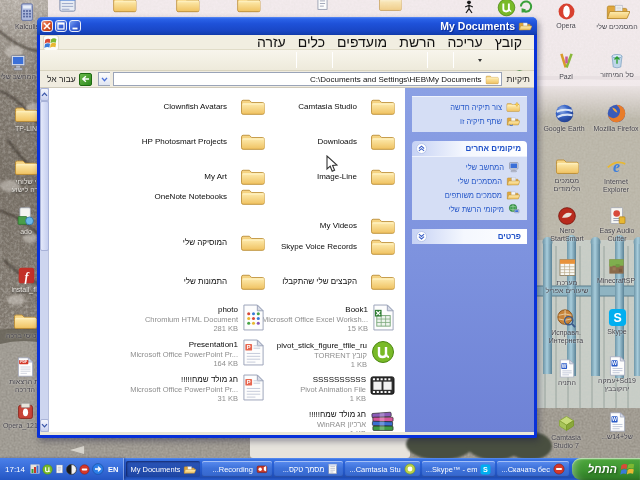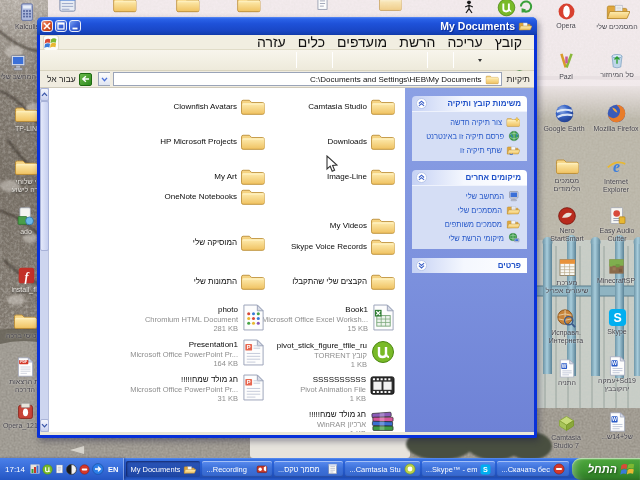--- a/index.html
+++ b/index.html
@@ -39,21 +39,21 @@
   #gobtn{display:flex;flex-direction:row-reverse;align-items:center;gap:3px;font-size:8.5px;color:#222;padding:0 3px;flex:0 0 auto;}
   #content{position:absolute;left:0;top:71px;width:494px;height:344px;display:flex;}
 
   
   #vscroll{width:9px;height:100%;background:#cdd5ef;position:relative;flex:0 0 auto;border-right:1px solid #b8c0dd;}
   .sbtn{position:absolute;left:0;width:9px;height:13px;background:linear-gradient(180deg,#f4f6fd,#c9d1ef);border:1px solid #aab4d8;border-radius:2px;display:flex;align-items:center;justify-content:center;}
   #sthumb{position:absolute;left:0;top:13px;width:9px;height:150px;background:linear-gradient(90deg,#e3e8fa,#c6cfef);border:1px solid #a8b2d8;border-radius:2px;}
 
   
   #list{position:relative;flex:1;background:#fff;overflow:hidden;}
-  .tile{position:absolute;display:flex;align-items:center;gap:3px;}
+  .tile{position:absolute;display:flex;align-items:center;gap:13px;}
   .tile .tlabel{font-size:8px;color:#0a0a0a;white-space:nowrap;}
   .tile.tr{right:10px;}
   .tile.tl{right:140px;}
   .ftile{position:absolute;display:flex;align-items:flex-start;gap:4px;}
   .ftile.tr{right:10px;}
   .ftile.tl{right:140px;}
   .ftxt{display:flex;flex-direction:column;align-items:flex-end;padding-top:1px;}
   .fname{font-size:8px;color:#0a0a0a;line-height:9.5px;white-space:nowrap;}
   .ftype,.fsize{font-size:7.5px;color:#8e8e8e;line-height:9.5px;white-space:nowrap;}
   .ltr{direction:ltr;}
@@ -70,21 +70,21 @@
 
   
   #taskbar{position:absolute;left:0;top:458px;width:640px;height:22px;z-index:30;
     background:linear-gradient(180deg,#5e90f2 0%,#3a74e4 6%,#2a62d8 22%,#2458c8 60%,#1e4cb4 88%,#2a5ecc 100%);
     display:flex;align-items:stretch;}
   #tray{display:flex;align-items:center;gap:2px;padding:0 3px 0 5px;background:linear-gradient(180deg,#4a80ea,#2456c4);border-right:1px solid rgba(255,255,255,.35);box-shadow:1px 0 2px rgba(10,20,80,.4);}
   #clock{color:#fff;font-size:8px;margin-right:3px;}
   .tbarbtns{flex:1;display:flex;align-items:center;gap:2px;padding:2px 2px;}
   .taskbtn{height:16px;flex:1;border-radius:2px;display:flex;flex-direction:row-reverse;align-items:center;gap:3px;padding:0 4px;
     background:linear-gradient(180deg,#5a8cf0,#3e72da 45%,#3566cc);box-shadow:inset 0 1px 0 rgba(255,255,255,.45), inset 0 -1px 1px rgba(0,0,40,.25);}
-  .taskbtn .tblabel{color:#fff;font-size:7.5px;white-space:nowrap;overflow:hidden;flex:1;text-align:left;direction:ltr;}
+  .taskbtn .tblabel{color:#fff;font-size:7.5px;white-space:nowrap;overflow:hidden;flex:1;text-align:right;direction:ltr;}
   .taskbtn.active{background:linear-gradient(180deg,#2a55b8,#1e46a4);box-shadow:inset 1px 1px 2px rgba(0,0,40,.5);}
   #startbtn{width:68px;display:flex;flex-direction:row-reverse;align-items:center;gap:3px;padding:0 4px 0 10px;border-radius:9px 0 0 9px;margin-left:1px;
     background:linear-gradient(180deg,#7ec26e 0%,#4aa33a 12%,#3d9431 55%,#2f7d26 90%,#266c1e 100%);box-shadow:inset 0 1px 1px rgba(255,255,255,.5), inset 8px 0 8px -6px rgba(255,255,255,.4);}
   #startlabel{color:#fff;font-weight:bold;font-style:italic;font-size:11px;text-shadow:1px 1px 2px #1d4c14;}
 
   .cursor{z-index:40;}
 </style>
 </head>
 <body>
 
@@ -940,21 +940,21 @@
               <use href="#i-folder"></use>
             </svg>
           </div>
       <div class="tile tr" style="top:43px">
             <span class="tlabel">Downloads</span>
             <svg width="25" height="21" viewBox="0 0 32 26">
               <use href="#i-folder"></use>
             </svg>
           </div>
       <div class="tile tl" style="top:43px">
-            <span class="tlabel">HP Microsoft Projects</span>
+            <span class="tlabel">HP Photosmart Projects</span>
             <svg width="25" height="21" viewBox="0 0 32 26">
               <use href="#i-folder"></use>
             </svg>
           </div>
       <div class="tile tr" style="top:78px">
             <span class="tlabel">Image-Line</span>
             <svg width="25" height="21" viewBox="0 0 32 26">
               <use href="#i-folder"></use>
             </svg>
           </div>
@@ -1068,40 +1068,26 @@
           <span class="fsize ltr">1 KB</span>
         </div>
         <svg width="25" height="25" viewBox="0 0 26 26">
               <use href="#i-rar"></use>
             </svg>
       </div>
     </div>
 
     <div id="taskpane">
       <div class="tpsec">
-        <div class="tphead">
-          <span class="tptitle">משימות קובץ ותיקיה</span>
-          <span class="chev">
-            <svg width="7" height="7" viewBox="0 0 8 8">
-                  <path d="M1 4 L4 1.4 L7 4 M1 6.8 L4 4.2 L7 6.8" stroke="#3a5fc8" stroke-width="1.2" fill="none"></path>
-                </svg>
-          </span>
-        </div>
         <div class="tpbody">
           <div class="tpitem">
             <svg width="14" height="12" viewBox="0 0 32 26">
                   <use href="#i-foldernew"></use>
                 </svg>
             <span class="tplabel">צור תיקיה חדשה</span>
-          </div>
-          <div class="tpitem">
-            <svg width="12" height="12" viewBox="0 0 24 24">
-                  <use href="#i-globe"></use>
-                </svg>
-            <span class="tplabel">פרסם תיקיה זו באינטרנט</span>
           </div>
           <div class="tpitem">
             <svg width="14" height="12" viewBox="0 0 32 26">
                   <use href="#i-foldershare"></use>
                 </svg>
             <span class="tplabel">שתף תיקיה זו</span>
           </div>
         </div>
       </div>
 

